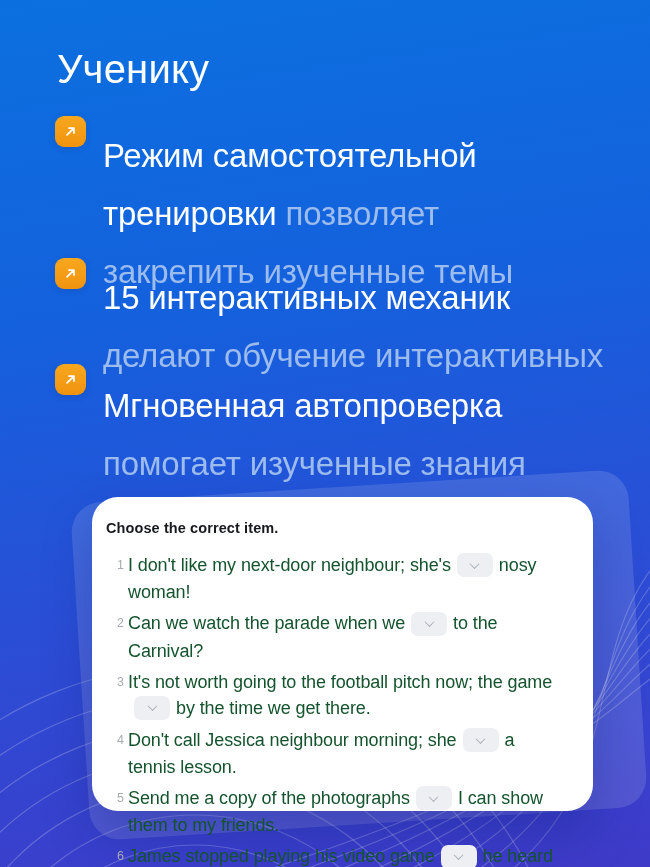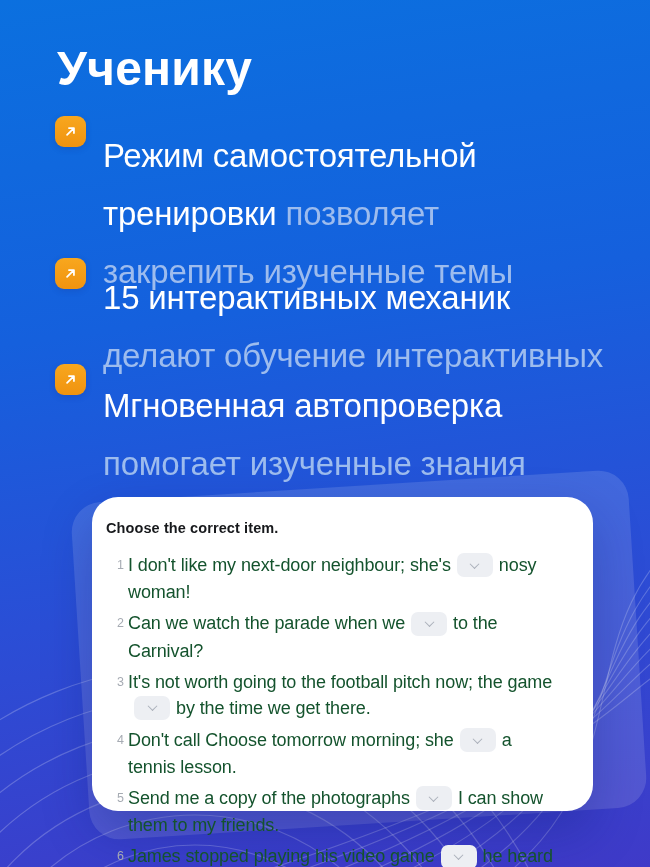--- a/index.html
+++ b/index.html
@@ -9,21 +9,21 @@
     overflow:hidden;
   }
   .stage{
     position:relative; width:650px; height:867px; overflow:hidden;
     background:linear-gradient(172deg,#0B70DF 0%,#1560DD 36%,#2A4ED6 66%,#3F3AC8 100%);
   }
   .deco{ position:absolute; left:0; top:0; width:650px; height:867px; pointer-events:none; }
 
   .page-title{
     position:absolute; left:57px; top:47px;
-    font-size:48px; line-height:44px; font-weight:700; color:#FFFFFF;
+    font-size:40px; line-height:44px; font-weight:400; color:#FFFFFF;
     letter-spacing:.2px;
   }
 
   .feat-icon{
     position:absolute; left:55px; width:31px; height:31px; border-radius:9px;
     background:linear-gradient(180deg,#F8A71E 0%,#F0930F 100%);
     display:flex; align-items:center; justify-content:center;
     box-shadow:0 2px 6px rgba(20,40,120,.18);
   }
   .feat-icon svg{ width:15px; height:15px; display:block; }
@@ -162,21 +162,21 @@
 
       <li>
         <span class="num">3</span>
         <span class="li-text"><span>It's not worth going to the football pitch now; the game</span><span class="dd">
               <i class="chev"></i>
             </span><span>by the time we get there.</span></span>
       </li>
 
       <li>
         <span class="num">4</span>
-        <span class="li-text"><span>Don't call Choose tomorrow morning; she</span><span class="dd">
+        <span class="li-text"><span>Don't call Jessica neighbour morning; she</span><span class="dd">
               <i class="chev"></i>
             </span><span>a tennis lesson.</span></span>
       </li>
 
       <li>
         <span class="num">5</span>
         <span class="li-text"><span>Send me a copy of the photographs</span><span class="dd">
               <i class="chev"></i>
             </span><span>I can show them to my friends.</span></span>
       </li>

